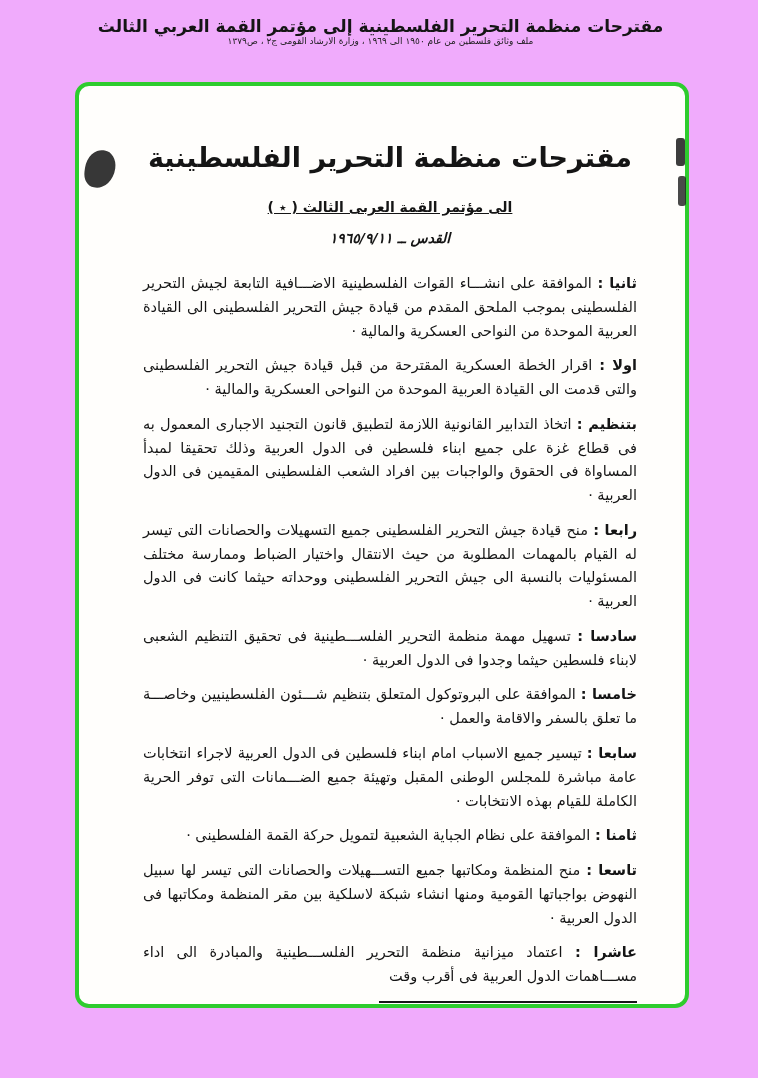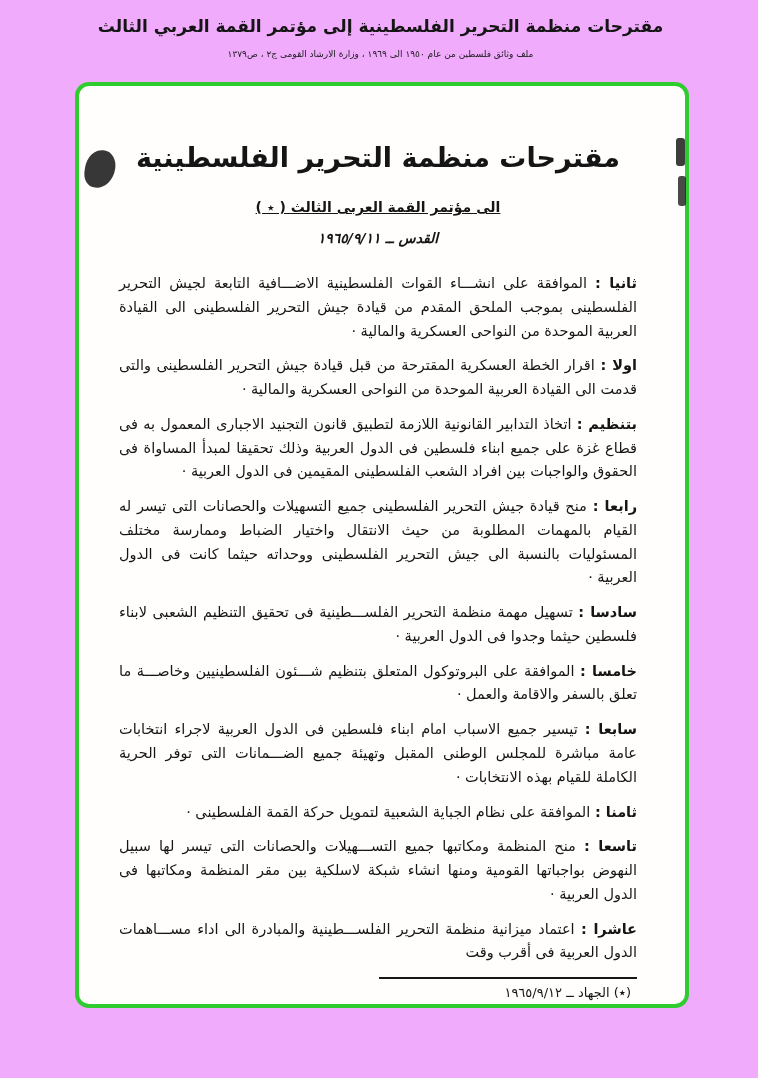--- a/index.html
+++ b/index.html
@@ -24,21 +24,20 @@
     text-align: center;
     padding-top: 16px;
   }
   .header-title {
     font-size: 17px;
     font-weight: bold;
     letter-spacing: 0.2px;
   }
   .header-citation {
     font-size: 9px;
-    margin-top: 13px;
     color: #1c1c1c;
     letter-spacing: 0.4px;
   }
 
   
   .doc-frame {
     position: absolute;
     top: 82px;
     left: 86px;
     width: 606px;
@@ -46,20 +45,21 @@
     border: 4px solid #2ecc2e;
     border-radius: 14px;
     background: #fffefc;
     box-sizing: content-box;
   }
   .doc-inner {
     box-sizing: border-box;
     height: 100%;
     padding: 56px 48px 0 40px;
     overflow: hidden;
+    margin-left: 24px;
   }
 
   .doc-title {
     font-size: 27px;
     font-weight: bold;
     text-align: center;
     margin: 0 0 26px 0;
     letter-spacing: 0.3px;
   }
   .doc-subtitle {

